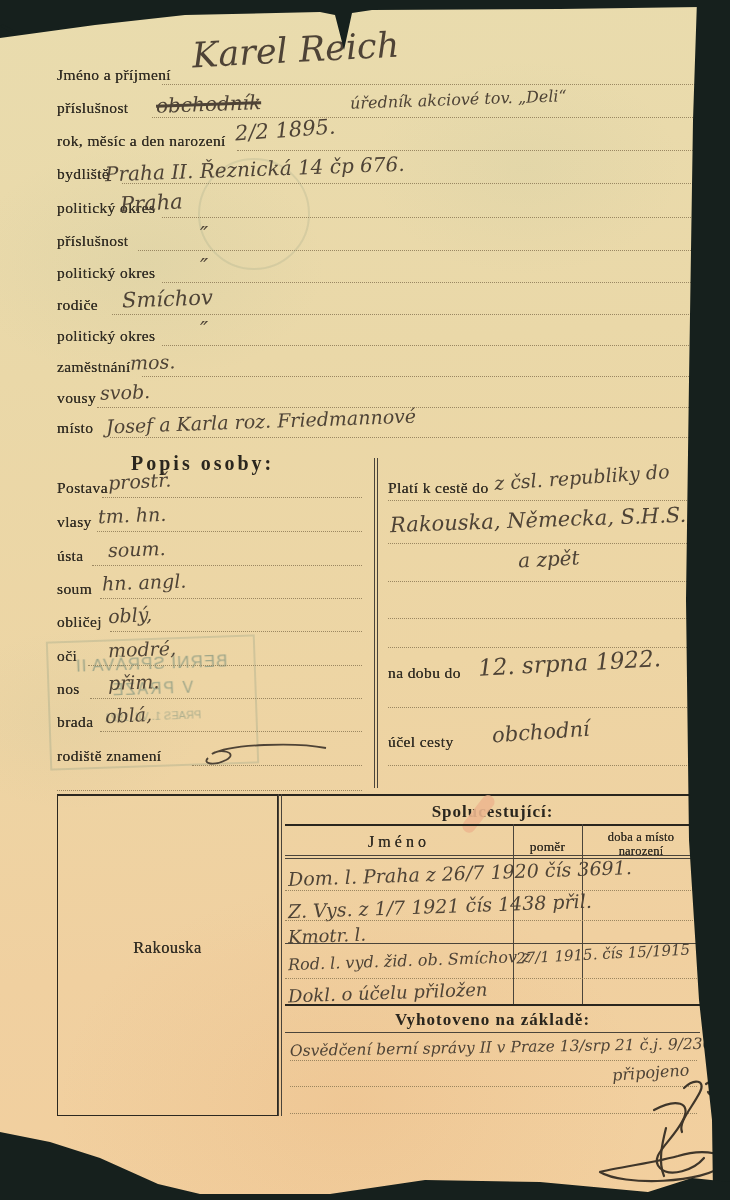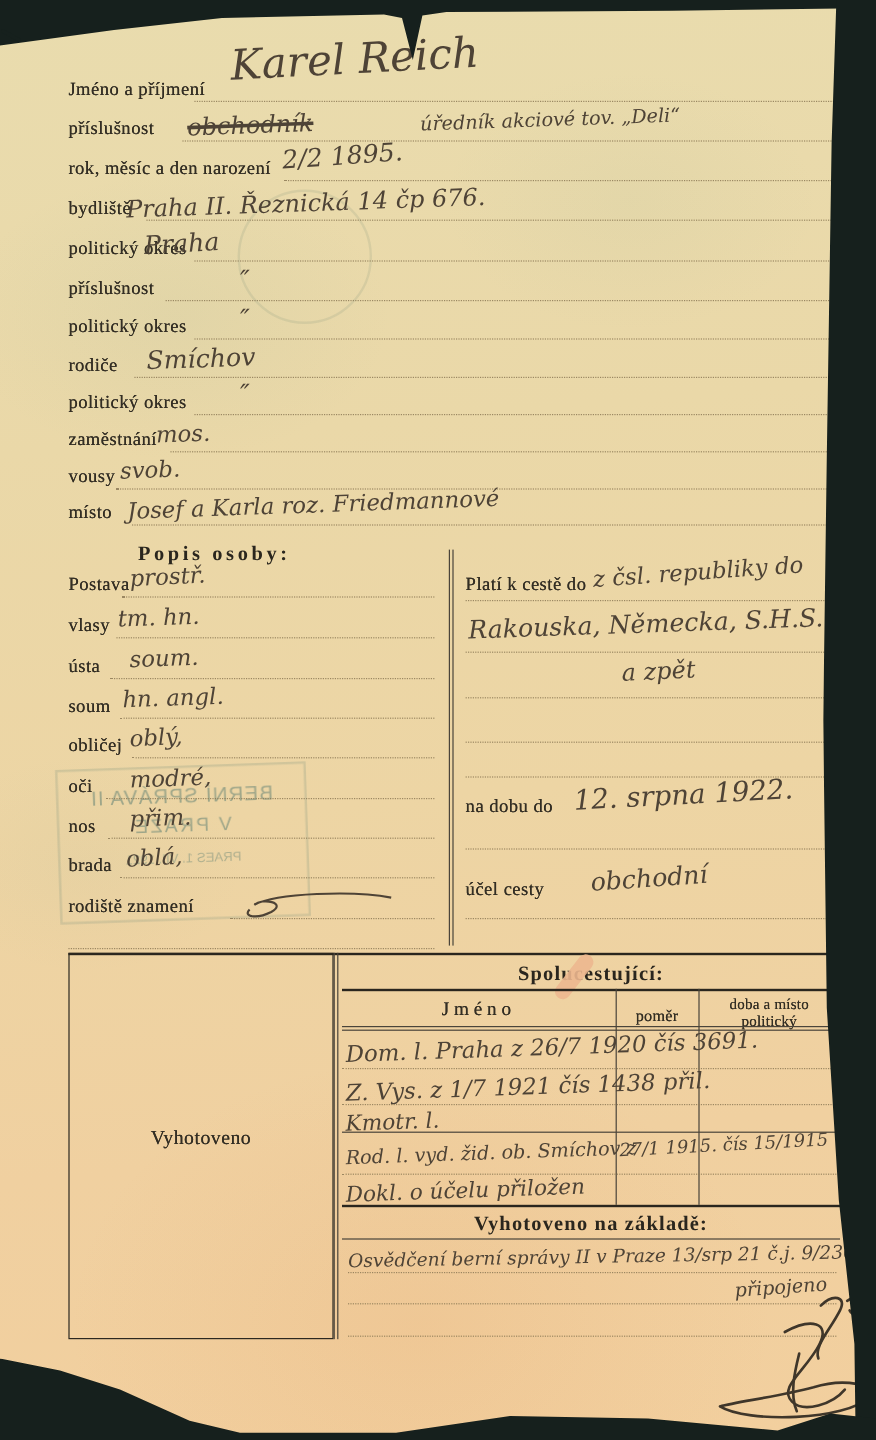--- a/index.html
+++ b/index.html
@@ -90,21 +90,21 @@
 <div class="hw" style="left:130px;top:351px;font-size:19px;transform:rotate(-2deg)">mos.</div>
 
 <div class="lbl" style="left:57px;top:389px">vousy</div>
 <div class="dot" style="left:97px;top:407px;width:600px"></div>
 <div class="hw" style="left:100px;top:381px;font-size:19px;transform:rotate(-2deg)">svob.</div>
 
 <div class="lbl" style="left:57px;top:419px">místo</div>
 <div class="dot" style="left:110px;top:437px;width:587px"></div>
 <div class="hw" style="left:106px;top:410px;font-size:19px;transform:rotate(-2deg)">Josef a Karla roz. Friedmannové</div>
 
-<div class="hdr" style="left:115px;top:452px;font-size:17px;letter-spacing:3px">Popis osoby:</div>
+<div class="hdr" style="left:131px;top:452px;font-size:20px;letter-spacing:3px">Popis osoby:</div>
 
 <div class="lbl" style="left:57px;top:479px">Postava</div>
 <div class="dot" style="left:102px;top:497px;width:260px"></div>
 <div class="hw" style="left:108px;top:470px;transform:rotate(-3deg)">prostř.</div>
 
 <div class="lbl" style="left:57px;top:513px">vlasy</div>
 <div class="dot" style="left:97px;top:531px;width:265px"></div>
 <div class="hw" style="left:98px;top:504px;transform:rotate(-2deg)">tm. hn.</div>
 
 <div class="lbl" style="left:57px;top:547px">ústa</div>
@@ -154,32 +154,32 @@
 <div class="lbl" style="left:388px;top:664px">na dobu do</div>
 <div class="hw" style="left:478px;top:650px;font-size:23px;transform:rotate(-3deg)">12. srpna 1922.</div>
 <div class="dot" style="left:388px;top:707px;width:309px"></div>
 
 <div class="lbl" style="left:388px;top:733px">účel cesty</div>
 <div class="hw" style="left:492px;top:720px;font-size:21px;transform:rotate(-4deg)">obchodní</div>
 <div class="dot" style="left:388px;top:765px;width:309px"></div>
 
 <div class="thick" style="left:57px;top:794px;width:643px"></div>
 <div class="box" style="left:57px;top:794px;width:219px;height:320px"></div>
-<div class="lbl center" style="left:57px;top:938px;width:221px;font-size:16.5px">Vyhotoveno</div>
+<div class="lbl center" style="left:57px;top:938px;width:221px;font-size:16.5px">Rakouska</div>
 
 <div class="vline" style="left:278px;top:794px;height:322px"></div>
 <div class="vline" style="left:281px;top:794px;height:322px"></div>
 
 <div class="hdr center" style="left:285px;top:802px;width:415px;font-size:17px;letter-spacing:1px">Spolucestující:</div>
 <div class="tape"></div>
 <div class="thick" style="left:285px;top:824px;width:415px"></div>
 
 <div class="lbl center" style="left:285px;top:833px;width:228px;font-size:16px;letter-spacing:4px">Jméno</div>
 <div class="lbl center" style="left:513px;top:839px;width:69px;font-size:13.5px;letter-spacing:.2px">poměr</div>
-<div class="lbl center" style="left:585px;top:830px;width:112px;font-size:12.5px;letter-spacing:.2px;white-space:normal;line-height:1.15">doba a místo politický</div>
+<div class="lbl center" style="left:585px;top:830px;width:112px;font-size:12.5px;letter-spacing:.2px;white-space:normal;line-height:1.15">doba a místo narození</div>
 
 <div class="solid" style="left:285px;top:855px;width:415px"></div>
 <div class="solid" style="left:285px;top:858px;width:415px"></div>
 
 <div class="vline" style="left:513px;top:824px;height:180px"></div>
 <div class="vline" style="left:582px;top:824px;height:180px"></div>
 
 <div class="hw" style="left:288px;top:862px;font-size:19px;transform:rotate(-2deg)">Dom. l. Praha z 26/7 1920 čís 3691.</div>
 <div class="dot" style="left:285px;top:890px;width:412px"></div>
 <div class="hw" style="left:288px;top:895px;font-size:19px;transform:rotate(-2deg)">Z. Vys. z 1/7 1921 čís 1438 přil.</div>

